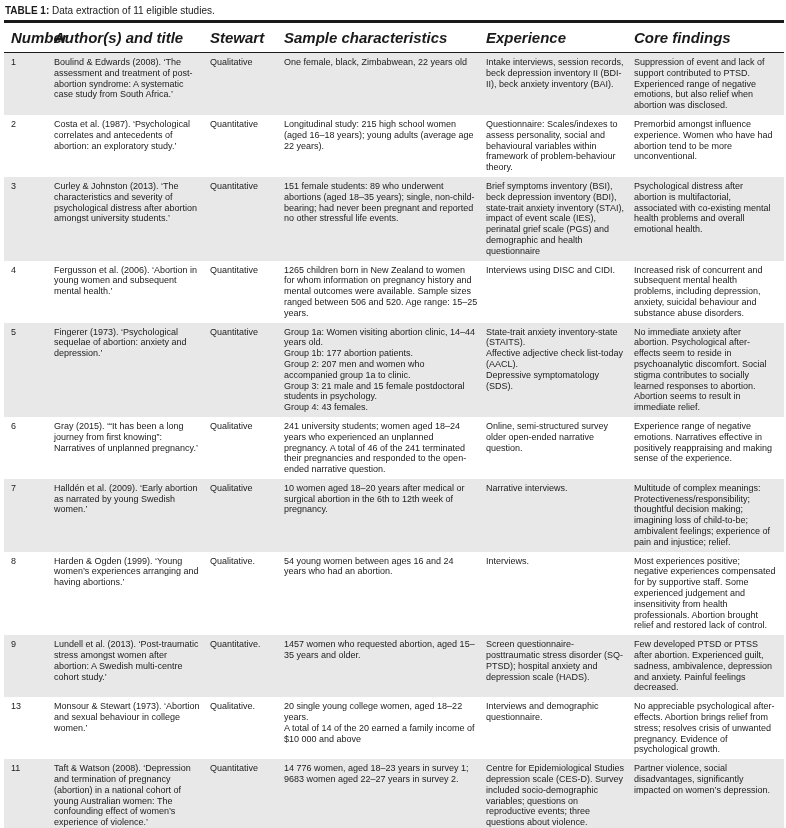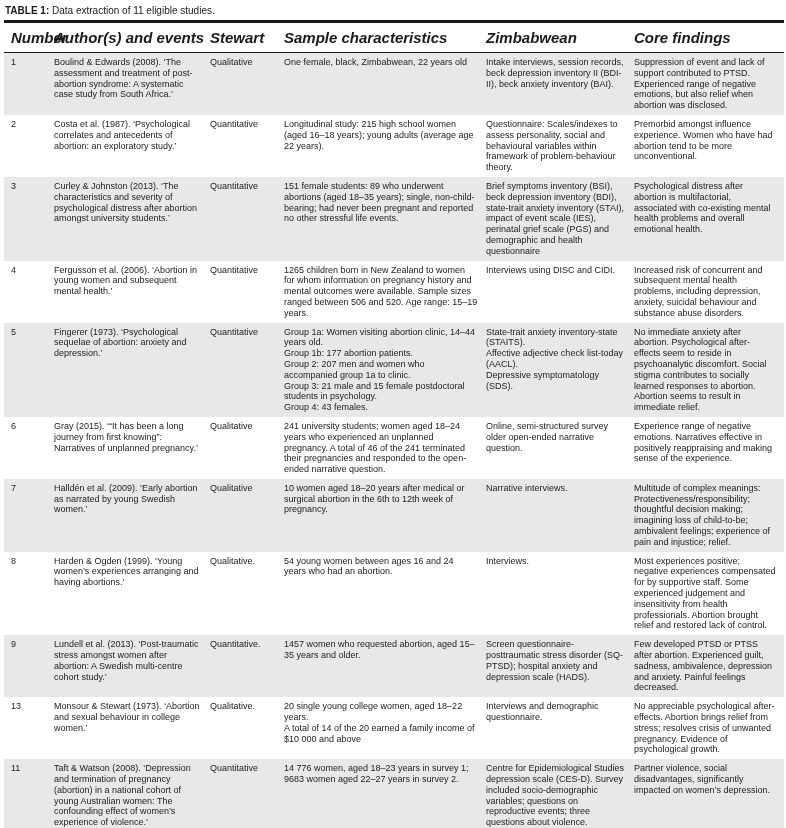--- a/index.html
+++ b/index.html
@@ -65,24 +65,24 @@
       <col style="width:50px">
       <col style="width:156px">
       <col style="width:74px">
       <col style="width:202px">
       <col style="width:148px">
       <col style="width:150px">
     </colgroup>
     <thead>
       <tr>
         <th>Number</th>
-        <th>Author(s) and events</th>
+        <th>Author(s) and title</th>
         <th>Stewart</th>
         <th>Sample characteristics</th>
-        <th>Zimbabwean</th>
+        <th>Experience</th>
         <th>Core findings</th>
       </tr>
     </thead>
     <tbody>
         <tr>
           <td>1</td>
           <td>Boulind &amp; Edwards (2008). ‘The assessment and treatment of post-abortion syndrome: A systematic case study from South Africa.’</td>
           <td>Qualitative</td>
           <td>One female, black, Zimbabwean, 22 years old</td>
           <td>Intake interviews, session records, beck depression inventory II (BDI-II), beck anxiety inventory (BAI).</td>
@@ -101,21 +101,21 @@
           <td>Curley &amp; Johnston (2013). ‘The characteristics and severity of psychological distress after abortion amongst university students.’</td>
           <td>Quantitative</td>
           <td>151 female students: 89 who underwent abortions (aged 18–35 years); single, non-child-bearing; had never been pregnant and reported no other stressful life events.</td>
           <td>Brief symptoms inventory (BSI), beck depression inventory (BDI), state-trait anxiety inventory (STAI), impact of event scale (IES), perinatal grief scale (PGS) and demographic and health questionnaire</td>
           <td>Psychological distress after abortion is multifactorial, associated with co-existing mental health problems and overall emotional health.</td>
         </tr>
         <tr>
           <td>4</td>
           <td>Fergusson et al. (2006). ‘Abortion in young women and subsequent mental health.’</td>
           <td>Quantitative</td>
-          <td>1265 children born in New Zealand to women for whom information on pregnancy history and mental outcomes were available. Sample sizes ranged between 506 and 520. Age range: 15–19 years.</td>
+          <td>1265 children born in New Zealand to women for whom information on pregnancy history and mental outcomes were available. Sample sizes ranged between 506 and 520. Age range: 15–25 years.</td>
           <td>Interviews using DISC and CIDI.</td>
           <td>Increased risk of concurrent and subsequent mental health problems, including depression, anxiety, suicidal behaviour and substance abuse disorders.</td>
         </tr>
         <tr>
           <td>5</td>
           <td>Fingerer (1973). ‘Psychological sequelae of abortion: anxiety and depression.’</td>
           <td>Quantitative</td>
           <td>Group 1a: Women visiting abortion clinic, 14–44 years old.
 Group 1b: 177 abortion patients.
 Group 2: 207 men and women who accompanied group 1a to clinic.

